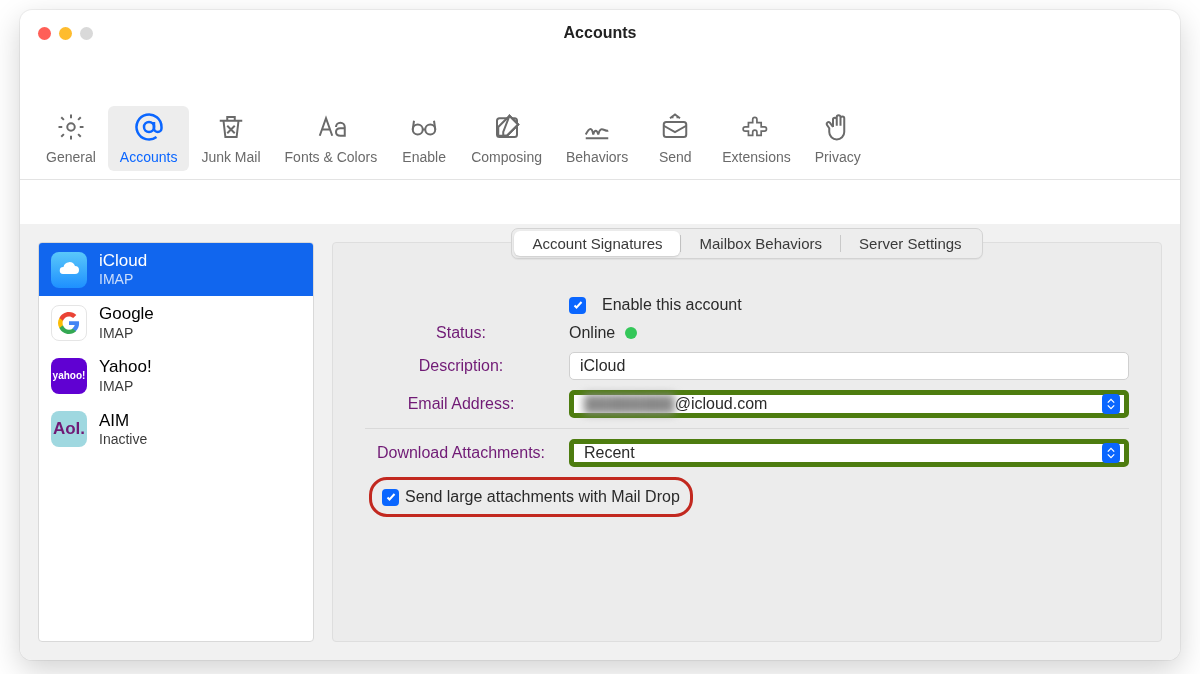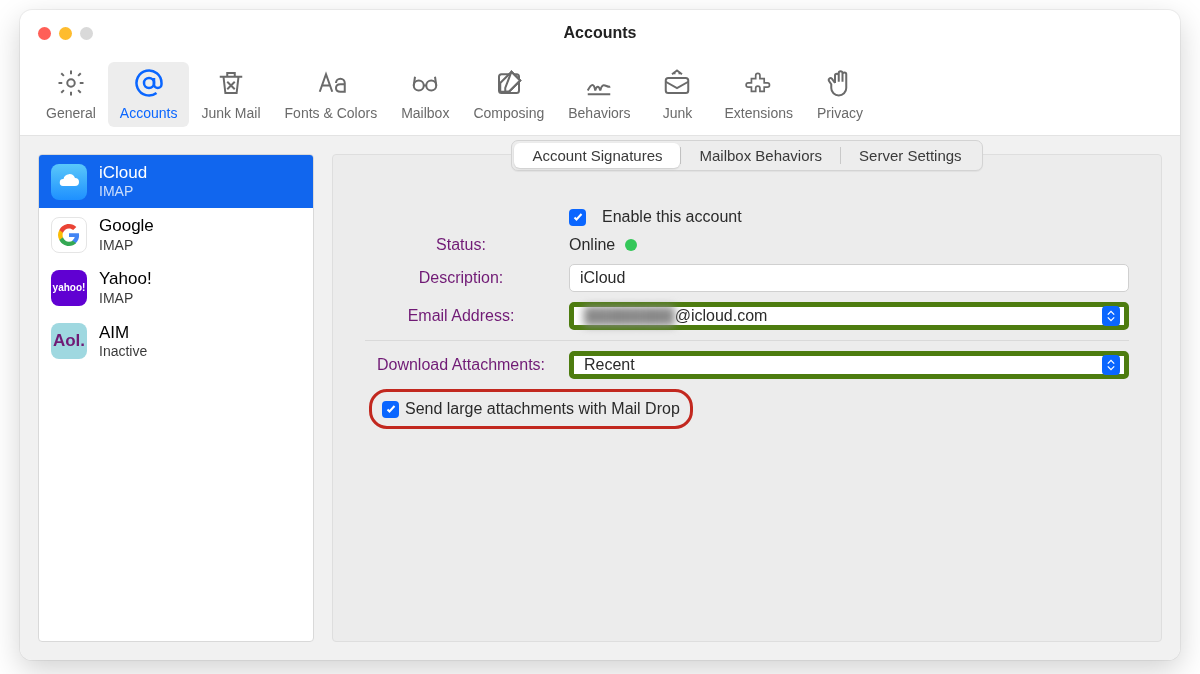--- a/index.html
+++ b/index.html
@@ -14,20 +14,21 @@
   .window {
     width: 1160px;
     height: 650px;
     margin: 0 auto;
     background: #fff;
     border-radius: 12px;
     box-shadow: 0 10px 30px rgba(0,0,0,0.18), 0 0 0 1px rgba(0,0,0,0.05);
     overflow: hidden;
     display: flex;
     flex-direction: column;
+    gap: 44px;
   }
   .titlebar {
     height: 46px;
     display: flex;
     align-items: center;
     position: relative;
   }
   .traffic {
     display: flex;
     gap: 8px;
@@ -289,21 +290,21 @@
     </div>
 
     <div class="tool">
       <span>
         <svg viewBox="0 0 24 24" fill="none" stroke="currentColor" stroke-width="1.6">
             <circle cx="7" cy="14" r="4"></circle>
             <circle cx="17" cy="14" r="4"></circle>
             <path d="M11 14h2M3 14l1-7M21 14l-1-7"></path>
           </svg>
       </span>
-      <span class="tool-label">Mailbox</span>
+      <span class="tool-label">Enable</span>
     </div>
 
     <div class="tool">
       <span>
         <svg viewBox="0 0 24 24" fill="none" stroke="currentColor" stroke-width="1.6">
             <path d="M4 20h16V8l-3-3H4z" opacity="0"></path>
             <rect x="4" y="5" width="16" height="15" rx="2"></rect>
             <path d="M14 3l7 7-9 9H5v-7z" fill="#fff"></path>
             <path d="M14 3l7 7-9 9H9v-3z"></path>
           </svg>
@@ -322,21 +323,21 @@
     </div>
 
     <div class="tool">
       <span>
         <svg viewBox="0 0 24 24" fill="none" stroke="currentColor" stroke-width="1.6">
             <rect x="3" y="8" width="18" height="12" rx="2"></rect>
             <path d="M3 11l9 5 9-5"></path>
             <path d="M8 5l4-3 4 3M10 5v-2M14 5v-2"></path>
           </svg>
       </span>
-      <span class="tool-label">Junk</span>
+      <span class="tool-label">Send</span>
     </div>
 
     <div class="tool">
       <span>
         <svg viewBox="0 0 24 24" fill="none" stroke="currentColor" stroke-width="1.6">
             <path d="M5 8h4V5a2 2 0 114 0v3h4v4h3a2 2 0 110 4h-3v4h-4v-3a2 2 0 10-4 0v3H5v-4H2a2 2 0 110-4h3z" transform="scale(0.85) translate(2,2)"></path>
           </svg>
       </span>
       <span class="tool-label">Extensions</span>
     </div>

